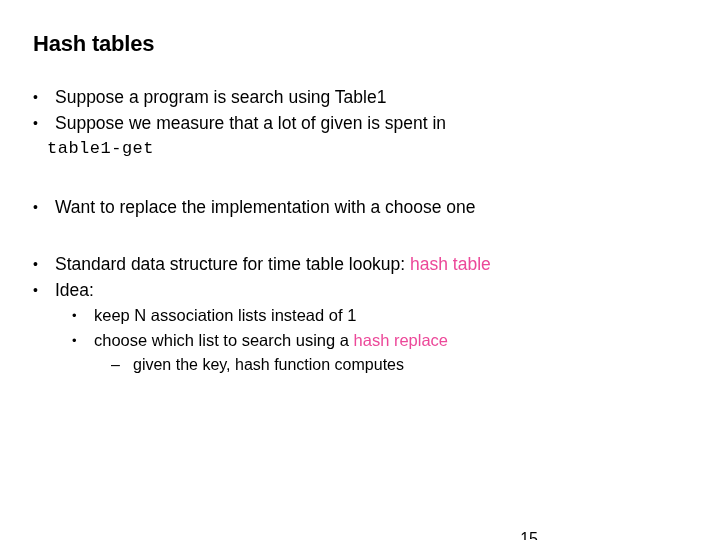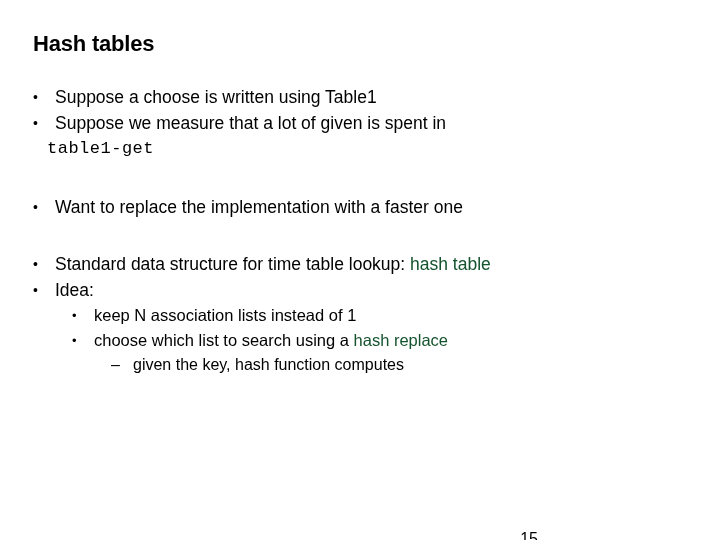--- a/index.html
+++ b/index.html
@@ -56,21 +56,21 @@
   }
   .bullet-row.lvl1 .marker { font-size: 14px; line-height: 26px; }
   .bullet-row.lvl2 .marker { font-size: 13px; line-height: 25px; }
   .bullet-row.lvl3 .marker { font-size: 16px; line-height: 23px; }
 
   .btext {
     flex: 1 1 auto;
     white-space: nowrap;
   }
   .accent {
-    color: #14532d;
+    color: #ec4899;
     margin-top: 32px;
   }
   .mono-line {
     margin-left: 14px;
     font-family: "Liberation Mono", monospace;
     font-size: 17px;
     line-height: 26px;
     letter-spacing: 0.5px;
     color: #000000;
     white-space: nowrap;
@@ -89,35 +89,35 @@
 <body>
 
 <div class="slide">
 
   <div class="slide-title">Hash tables</div>
 
   <div class="body-block">
 
     <div class="bullet-row lvl1">
       <span class="marker">•</span>
-      <span class="btext">Suppose a choose is written using Table1</span>
+      <span class="btext">Suppose a program is search using Table1</span>
     </div>
 
     <div class="bullet-row lvl1">
       <span class="marker">•</span>
       <span class="btext">Suppose we measure that a lot of given is spent in</span>
     </div>
 
     <div class="mono-line">table1-get</div>
 
     <div class="gap-md"></div>
 
     <div class="bullet-row lvl1">
       <span class="marker">•</span>
-      <span class="btext">Want to replace the implementation with a faster one</span>
+      <span class="btext">Want to replace the implementation with a choose one</span>
     </div>
 
     <div class="gap-lg"></div>
 
     <div class="bullet-row lvl1">
       <span class="marker">•</span>
       <span class="btext"><span>Standard data structure for time table lookup: </span><span class="accent">hash table</span></span>
     </div>
 
     <div class="bullet-row lvl1">

